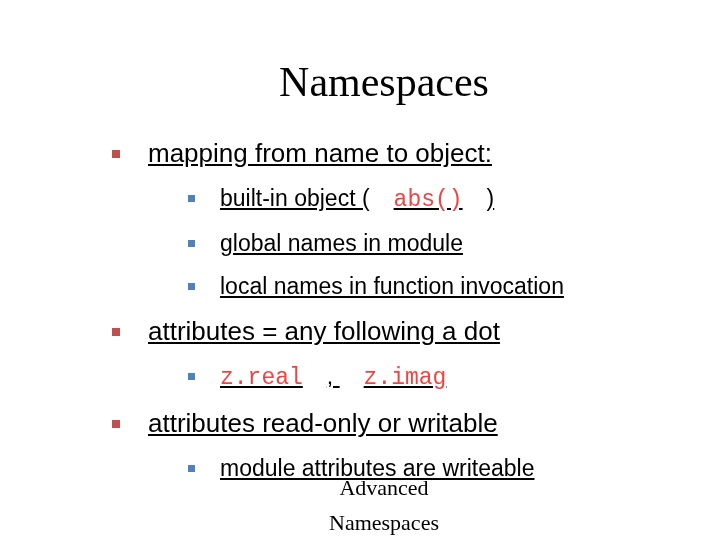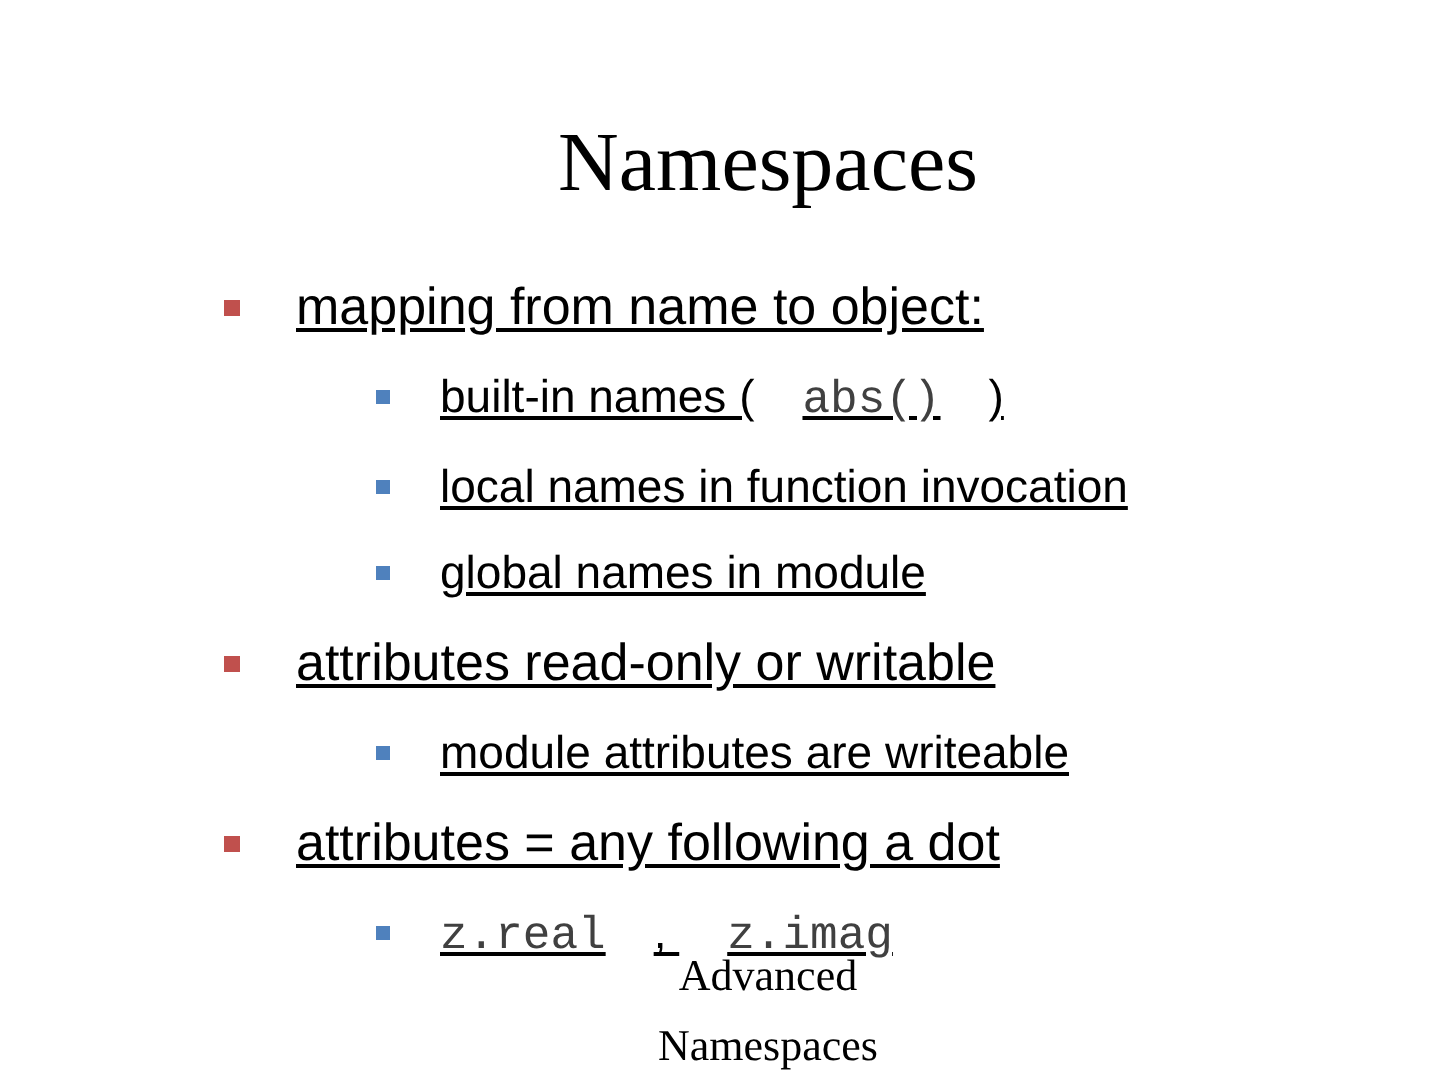--- a/index.html
+++ b/index.html
@@ -61,21 +61,21 @@
       content: "";
       position: absolute;
       left: 0;
       top: 12px;
       width: 7px;
       height: 7px;
       background: #4f81bd;
     }
     .code {
       font-family: "Courier New", Courier, monospace;
-      color: #404040;
+      color: #ef4444;
     }
     .footer {
       position: absolute;
       left: 0;
       right: 0;
       bottom: 6px;
       text-align: center;
       font-family: "Times New Roman", Times, serif;
       font-size: 22px;
       color: #000;
@@ -85,43 +85,43 @@
 </head>
 <body>
 
 <div class="slide">
   <h1 class="title">Namespaces</h1>
   <ul class="level1">
     <li>
       <span>mapping from name to object:</span>
       <ul class="level2">
         <li>
-          <span>built-in names (</span><span class="code">abs()</span><span>)</span>
+          <span>built-in object (</span><span class="code">abs()</span><span>)</span>
+        </li>
+        <li>
+          <span>global names in module</span>
         </li>
         <li>
           <span>local names in function invocation</span>
         </li>
+      </ul>
+    </li>
+    <li>
+      <span>attributes = any following a dot</span>
+      <ul class="level2">
         <li>
-          <span>global names in module</span>
+          <span class="code">z.real</span><span>, </span><span class="code">z.imag</span>
         </li>
       </ul>
     </li>
     <li>
       <span>attributes read-only or writable</span>
       <ul class="level2">
         <li>
           <span>module attributes are writeable</span>
-        </li>
-      </ul>
-    </li>
-    <li>
-      <span>attributes = any following a dot</span>
-      <ul class="level2">
-        <li>
-          <span class="code">z.real</span><span>, </span><span class="code">z.imag</span>
         </li>
       </ul>
     </li>
   </ul>
 </div>
 
 <div class="footer">
   <div>Advanced</div>
   <div>Namespaces</div>
 </div>

